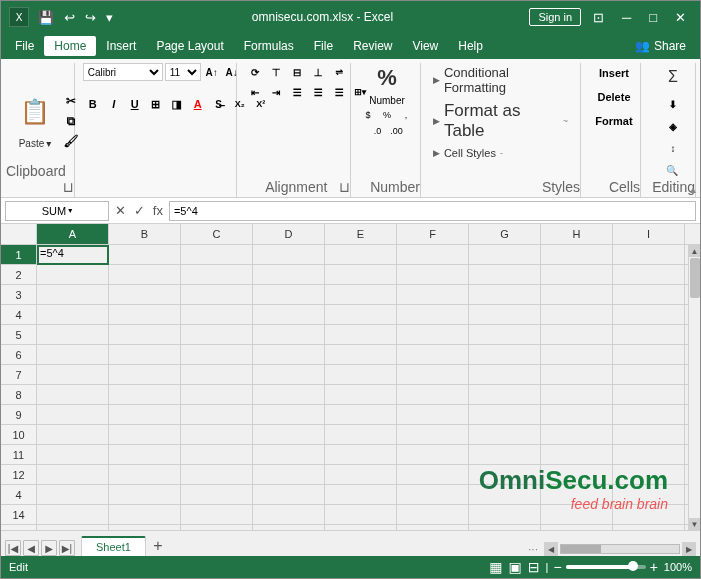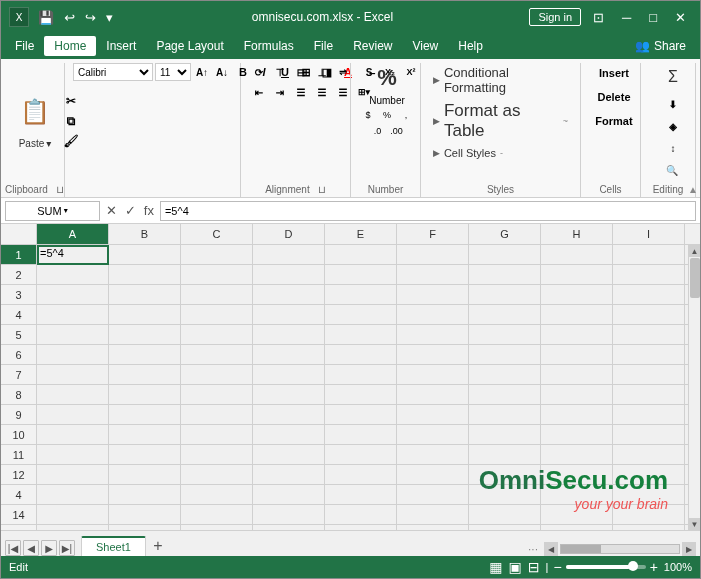--- a/index.html
+++ b/index.html
@@ -53,26 +53,26 @@
     .ribbon-group {
       display: flex;
       flex-direction: column;
       align-items: flex-start;
       border-right: 1px solid #d0d0d0;
       padding: 0 8px 4px;
       position: relative;
     }
     .ribbon-group:last-child { border-right: none; }
     .ribbon-group-label {
-      font-size: 10px;
+      font-size: 14px;
       color: #666;
       position: absolute;
       bottom: 2px;
       left: 0; right: 0;
-      text-align: center;
+      text-align: right;
     }
     .ribbon-row { display: flex; align-items: center; gap: 2px; margin-bottom: 2px; }
     .ribbon-btn {
       background: none;
       border: none;
       cursor: pointer;
       padding: 2px 4px;
       border-radius: 2px;
       font-size: 11px;
       color: #333;
@@ -147,21 +147,21 @@
     .formula-bar {
       background: white;
       border-bottom: 1px solid #d0d0d0;
       display: flex;
       align-items: center;
       height: 26px;
       padding: 0 4px;
       gap: 4px;
     }
     .name-box {
-      width: 95px; height: 20px;
+      width: 104px; height: 20px;
       border: 1px solid #bbb;
       font-size: 11px;
       display: flex; align-items: center; justify-content: center;
     }
     .formula-icons { display: flex; gap: 4px; align-items: center; }
     .formula-icon-btn {
       background: none; border: none; cursor: pointer;
       color: #555; font-size: 13px; padding: 0 2px;
     }
     .formula-input {
@@ -422,21 +422,21 @@
           <button class="small-btn" style="font-size: 12px;">✂</button>
           <button class="small-btn" style="font-size: 12px;">⧉</button>
           <button class="small-btn" style="font-size: 12px;">🖌</button>
         </div>
       </div>
       <div class="ribbon-group-label">Clipboard &nbsp; ⊔</div>
     </div>
 
     <div class="ribbon-group font-group">
       <div class="ribbon-row" style="padding-bottom: 14px;">
-        <div style="display: flex; flex-direction: row; gap: 2px;">
+        <div style="display: flex; flex-direction: column; gap: 14px;">
           <div style="display: flex; gap: 2px; align-items: center;">
             <select class="font-select">
               <option>Calibri</option>
             </select>
             <select class="size-select">
               <option>11</option>
             </select>
             <button class="small-btn" style="font-size: 10px; width: 18px;">A↑</button>
             <button class="small-btn" style="font-size: 10px; width: 18px;">A↓</button>
           </div>
@@ -761,21 +761,21 @@
                   <div class="grid-cell"></div>
                   <div class="grid-cell"></div>
                   <div class="grid-cell"></div>
                   <div class="grid-cell"></div>
               </div>
 
               <div class="watermark">
                 <div class="watermark-main">
                   <span>Omni</span><span style="color: #15803d;">Secu.com</span>
                 </div>
-                <div class="watermark-sub">your your brain</div>
+                <div class="watermark-sub">feed brain brain</div>
               </div>
             </div>
           </div>
         </div>
 
         <div class="right-scrollbar">
           <button class="scroll-btn">▲</button>
           <div class="scroll-track">
             <div class="scroll-thumb"></div>
           </div>

